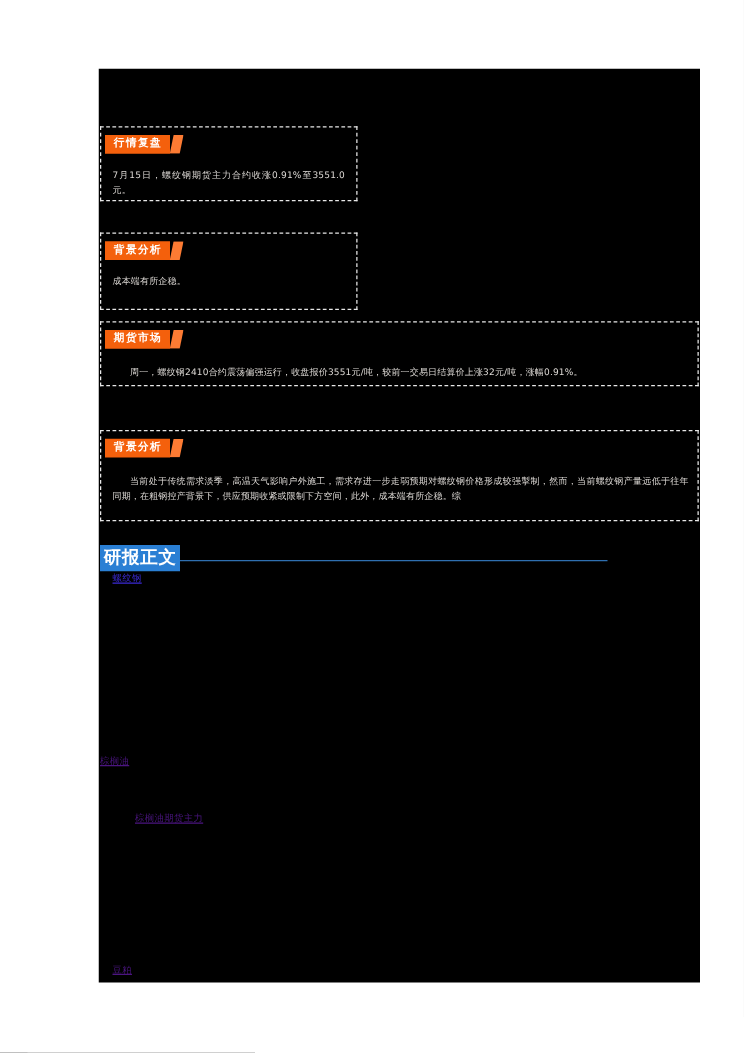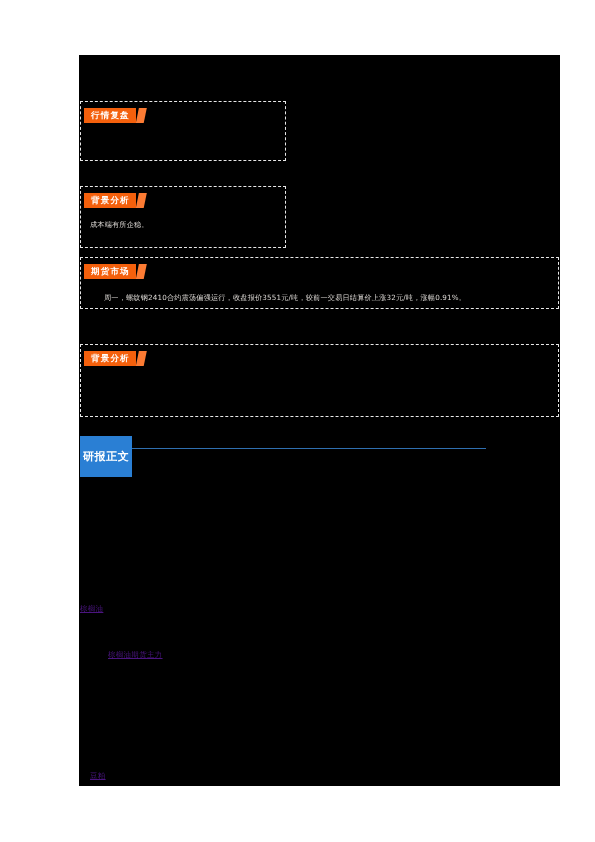--- a/index.html
+++ b/index.html
@@ -98,24 +98,24 @@
     position: absolute;
     left: 1px;
     top: 381px;
     width: 406px;
     height: 16px;
   }
   .blue-tag {
     position: absolute;
     left: 0; top: 0;
     height: 13px;
-    padding: 14px 3px;
+    padding: 4px 3px;
     background: #2a7fd4;
     color: #ffffff;
-    font-size: 11px;
+    font-size: 14px;
     line-height: 13px;
     letter-spacing: 0.6px;
     font-weight: bold;
     white-space: nowrap;
     z-index: 2;
   }
   .blue-rule {
     position: absolute;
     left: 0;
     top: 12px;
@@ -142,34 +142,36 @@
   .lnk-4 { left: 11px;  top: 715px; }
 </style>
 </head>
 <body>
 
 <div class="page">
   <div class="canvas">
 
     <div class="sec sec-narrow sec-1">
       <div class="tag">行情复盘</div>
+      <div class="body-text">7月15日，螺纹钢期货主力合约收涨0.91%至3551.0元。</div>
     </div>
 
     <div class="sec sec-narrow sec-2">
       <div class="tag">背景分析</div>
       <div class="body-text">成本端有所企稳。</div>
     </div>
 
     <div class="sec sec-wide sec-3">
       <div class="tag">期货市场</div>
       <div class="body-text">周一，螺纹钢2410合约震荡偏强运行，收盘报价3551元/吨，较前一交易日结算价上涨32元/吨，涨幅0.91%。</div>
     </div>
 
     <div class="sec sec-wide sec-4">
       <div class="tag">背景分析</div>
+      <div class="body-text">当前处于传统需求淡季，高温天气影响户外施工，需求存进一步走弱预期对螺纹钢价格形成较强掣制，然而，当前螺纹钢产量远低于往年同期，在粗钢控产背景下，供应预期收紧或限制下方空间，此外，成本端有所企稳。综</div>
     </div>
 
     <div class="blue-head-wrap">
       <div class="blue-tag">研报正文</div>
       <div class="blue-rule"></div>
     </div>
 
     <a href="#" class="link link-fresh lnk-1">螺纹钢</a>
     <a href="#" class="link link-visited lnk-2">棕榈油</a>
     <a href="#" class="link link-visited lnk-3">棕榈油期货主力</a>

